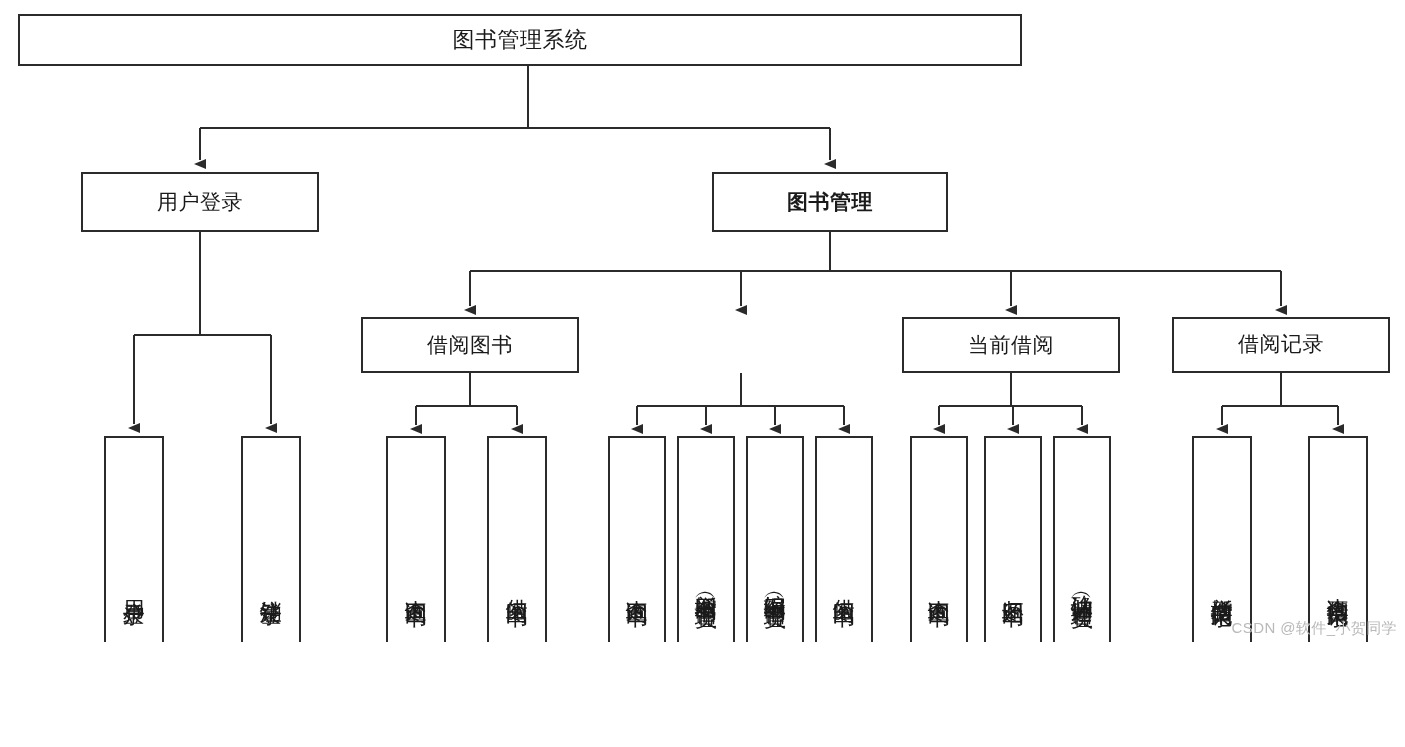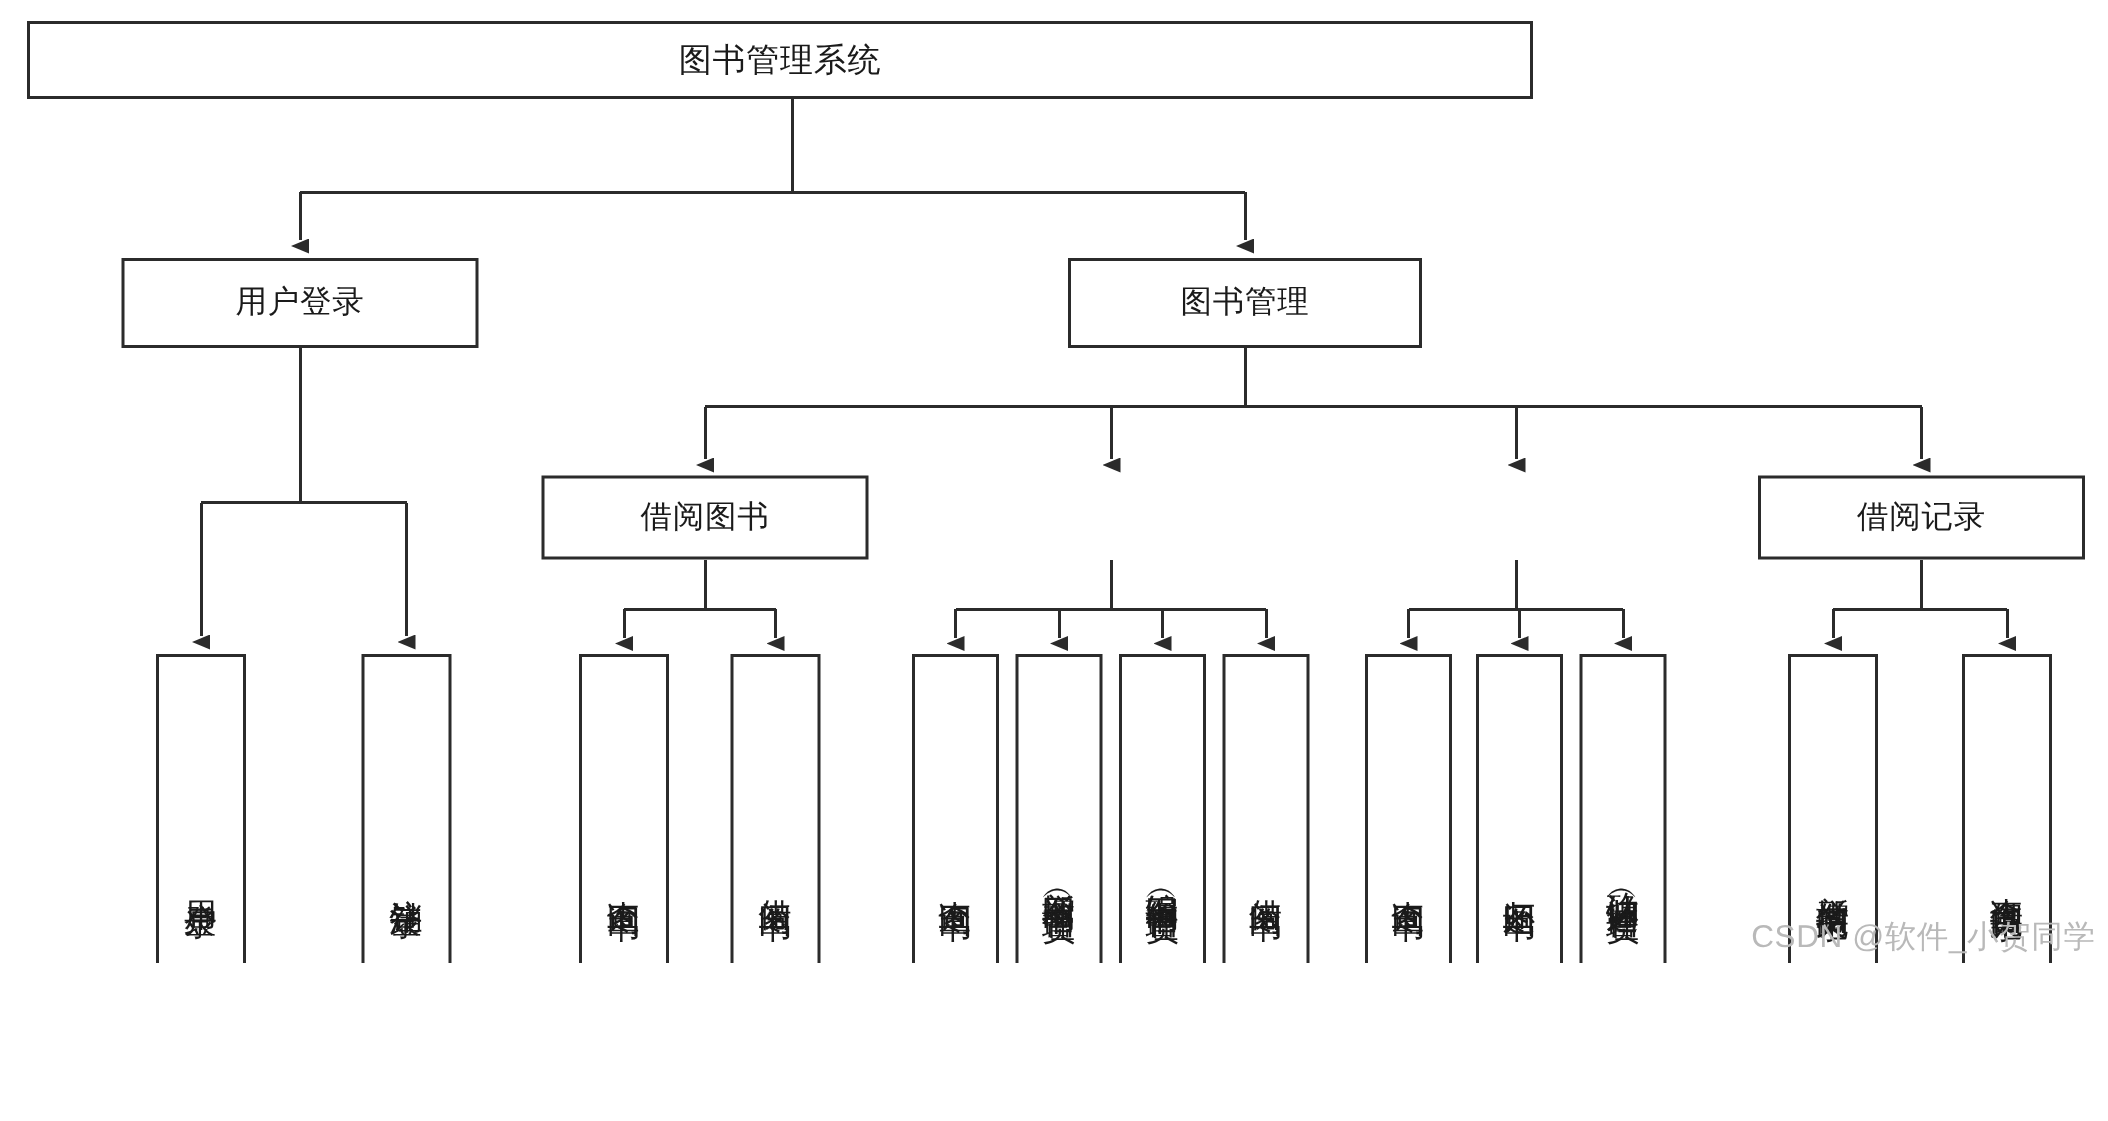--- a/index.html
+++ b/index.html
@@ -60,21 +60,21 @@
     font-size: 22px;
     line-height: 1.06;
     letter-spacing: 2px;
     white-space: nowrap;
     max-height: 275px;
   }
   #watermark {
     position: absolute;
     right: 8px;
     bottom: 4px;
-    font-size: 21px;
+    font-size: 15px;
     color: #b9b9b9;
     white-space: nowrap;
     letter-spacing: 0.4px;
     text-align: right;
   }
 </style>
 </head>
 <body>
 
 <div id="diagram-canvas" style="background: rgb(255, 255, 255);">
@@ -131,26 +131,29 @@
     </g>
   </svg>
 
   <div class="node root horizontal" style="left: 18px; top: 14px; width: 1004px; height: 52px; border-color: rgb(43, 43, 43); background: rgb(255, 255, 255); color: rgb(26, 26, 26);">
     <span class="node-label">图书管理系统</span>
   </div>
 
   <div class="node horizontal" style="left: 81px; top: 172px; width: 238px; height: 60px; border-color: rgb(43, 43, 43); background: rgb(255, 255, 255); color: rgb(26, 26, 26);">
     <span class="node-label">用户登录</span>
   </div>
-  <div class="node horizontal" style="left: 712px; top: 172px; width: 236px; height: 60px; border-color: rgb(43, 43, 43); background: rgb(255, 255, 255); color: rgb(26, 26, 26);">
+  <div class="node horizontal" style="left: 712px; top: 172px; width: 236px; height: 60px; border-color: rgb(43, 43, 43); background: rgb(255, 255, 255); color: rgb(26, 26, 26); font-weight: bold;">
     <span class="node-label">图书管理</span>
   </div>
 
   <div class="node horizontal" style="left: 361px; top: 317px; width: 218px; height: 56px; border-color: rgb(43, 43, 43); background: rgb(255, 255, 255); color: rgb(26, 26, 26);">
     <span class="node-label">借阅图书</span>
+  </div>
+  <div class="node horizontal" style="left: 902px; top: 317px; width: 218px; height: 56px; border-color: rgb(43, 43, 43); background: rgb(255, 255, 255); color: rgb(26, 26, 26);">
+    <span class="node-label">当前借阅</span>
   </div>
   <div class="node horizontal" style="left: 1172px; top: 317px; width: 218px; height: 56px; border-color: rgb(43, 43, 43); background: rgb(255, 255, 255); color: rgb(26, 26, 26); font-family: Liberation Serif, serif;">
     <span class="node-label">借阅记录</span>
   </div>
 
   <div class="node vertical" style="left: 104px; top: 436px; width: 60px; height: 299px; border-color: rgb(43, 43, 43); background: rgb(255, 255, 255); color: rgb(26, 26, 26);">
     <span class="node-label">用户登录</span>
   </div>
   <div class="node vertical" style="left: 241px; top: 436px; width: 60px; height: 299px; border-color: rgb(43, 43, 43); background: rgb(255, 255, 255); color: rgb(26, 26, 26);">
     <span class="node-label">注销登录</span>

